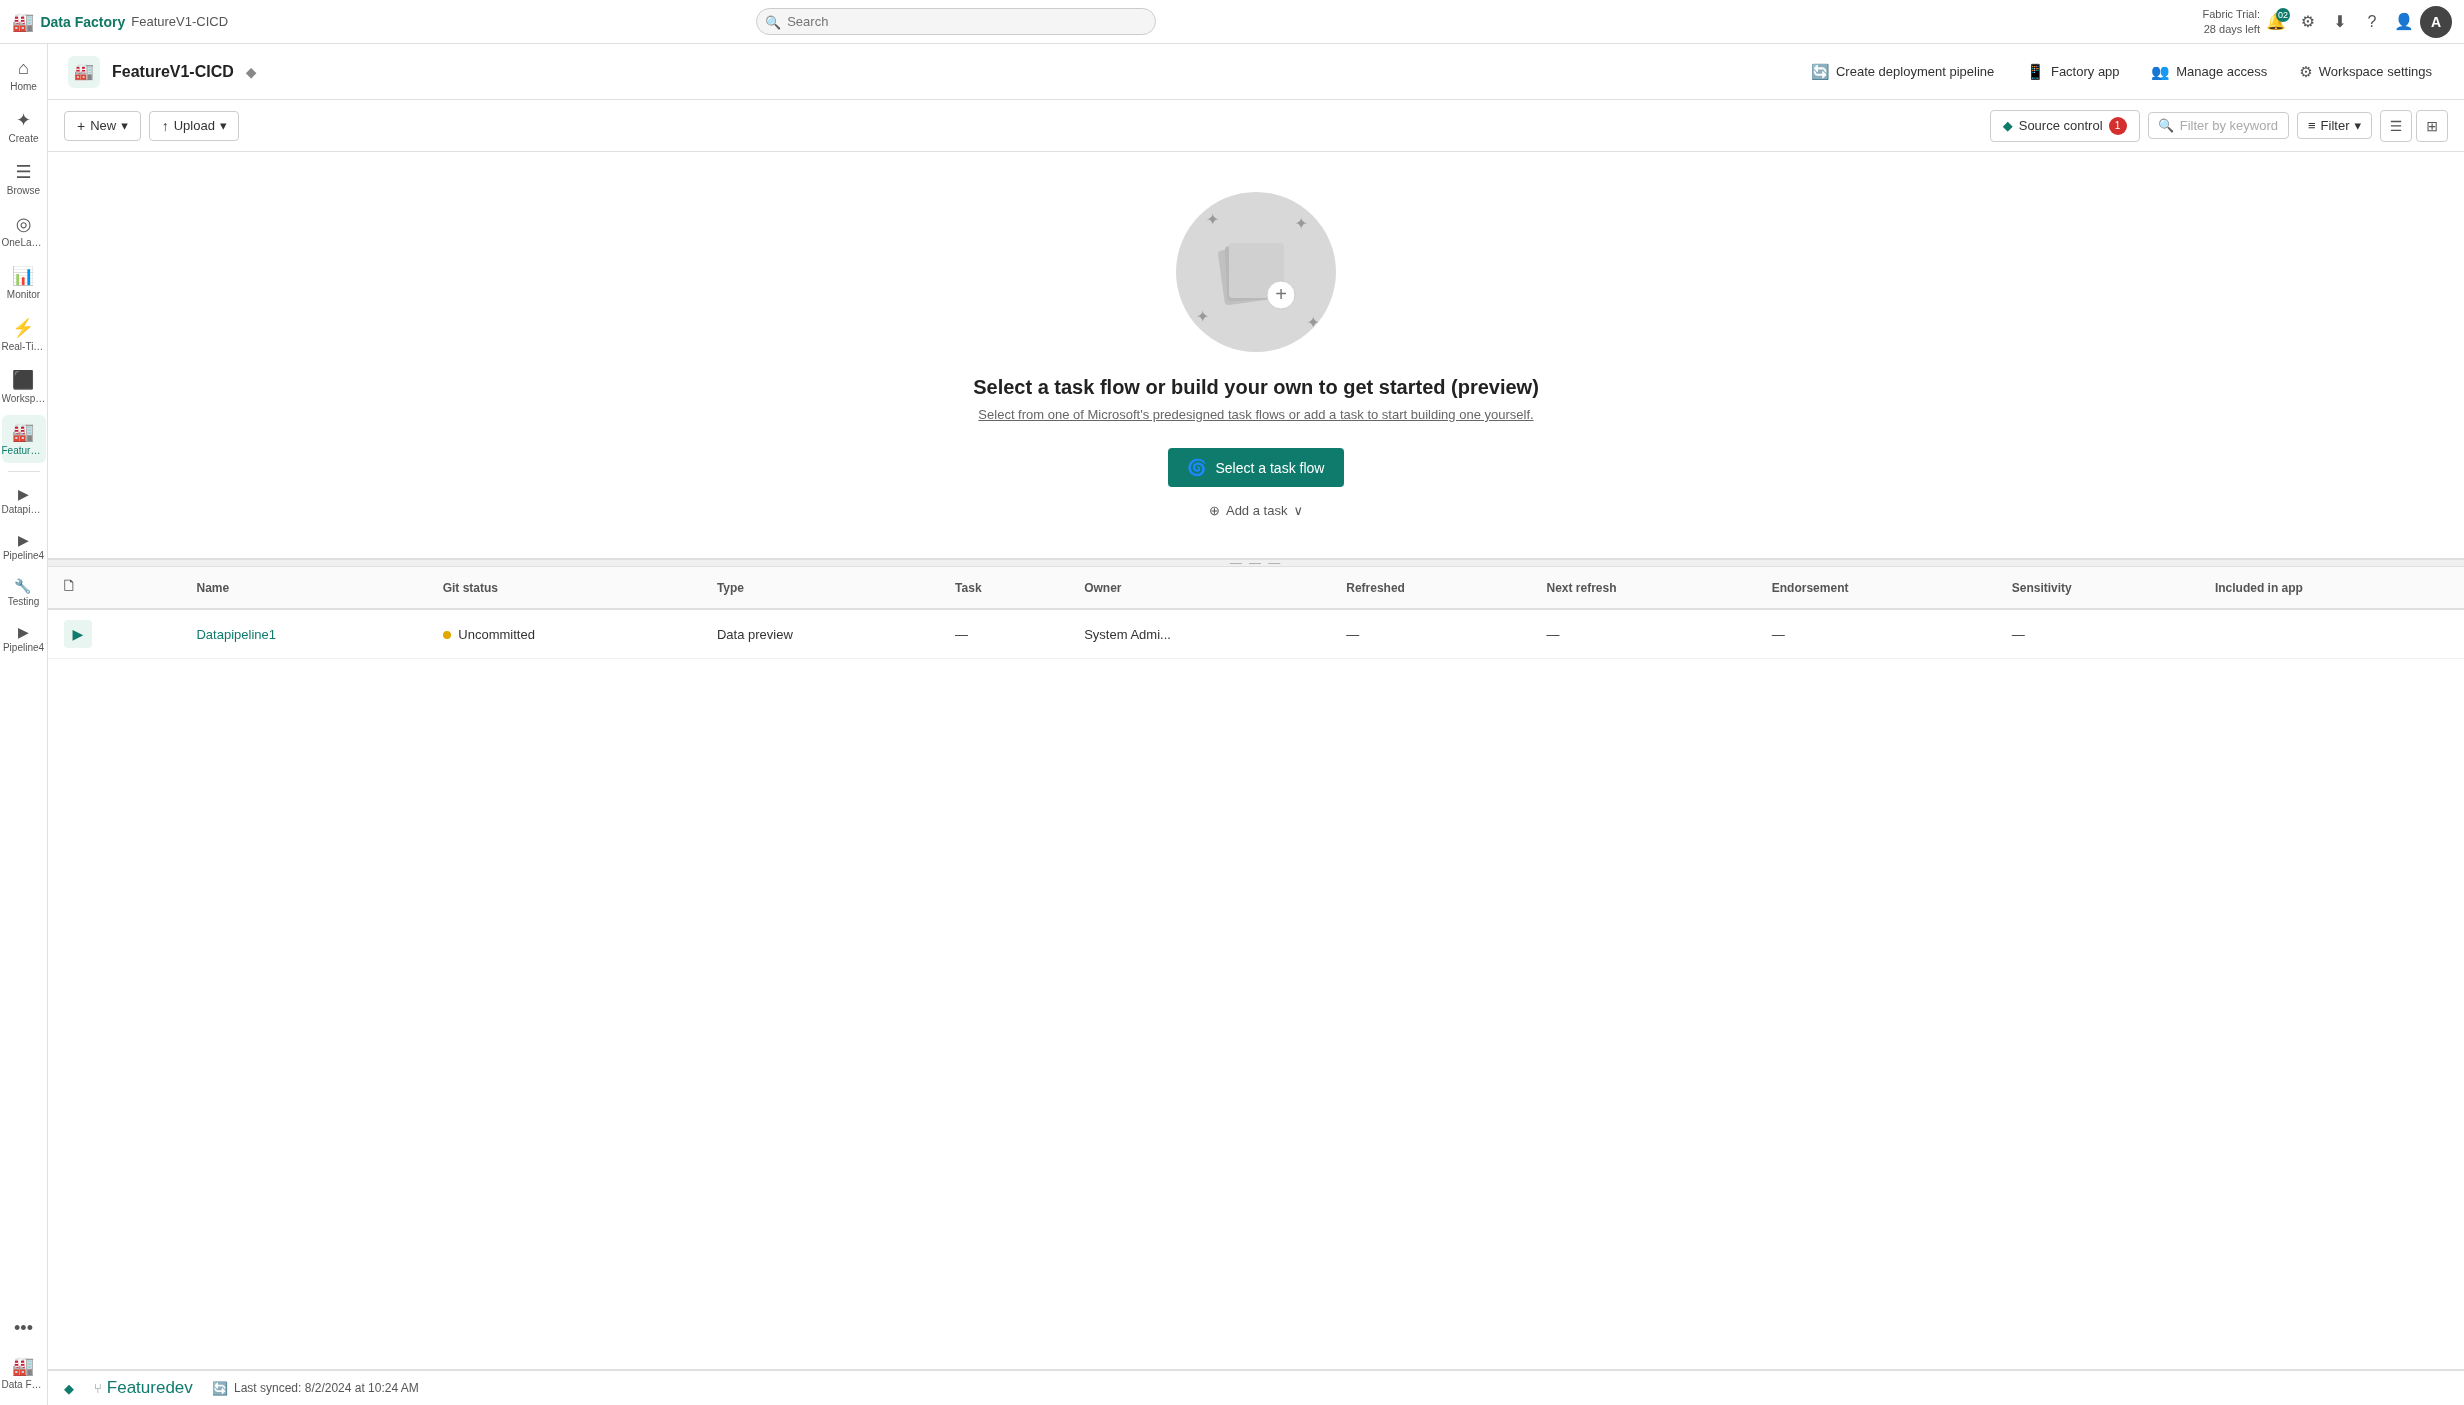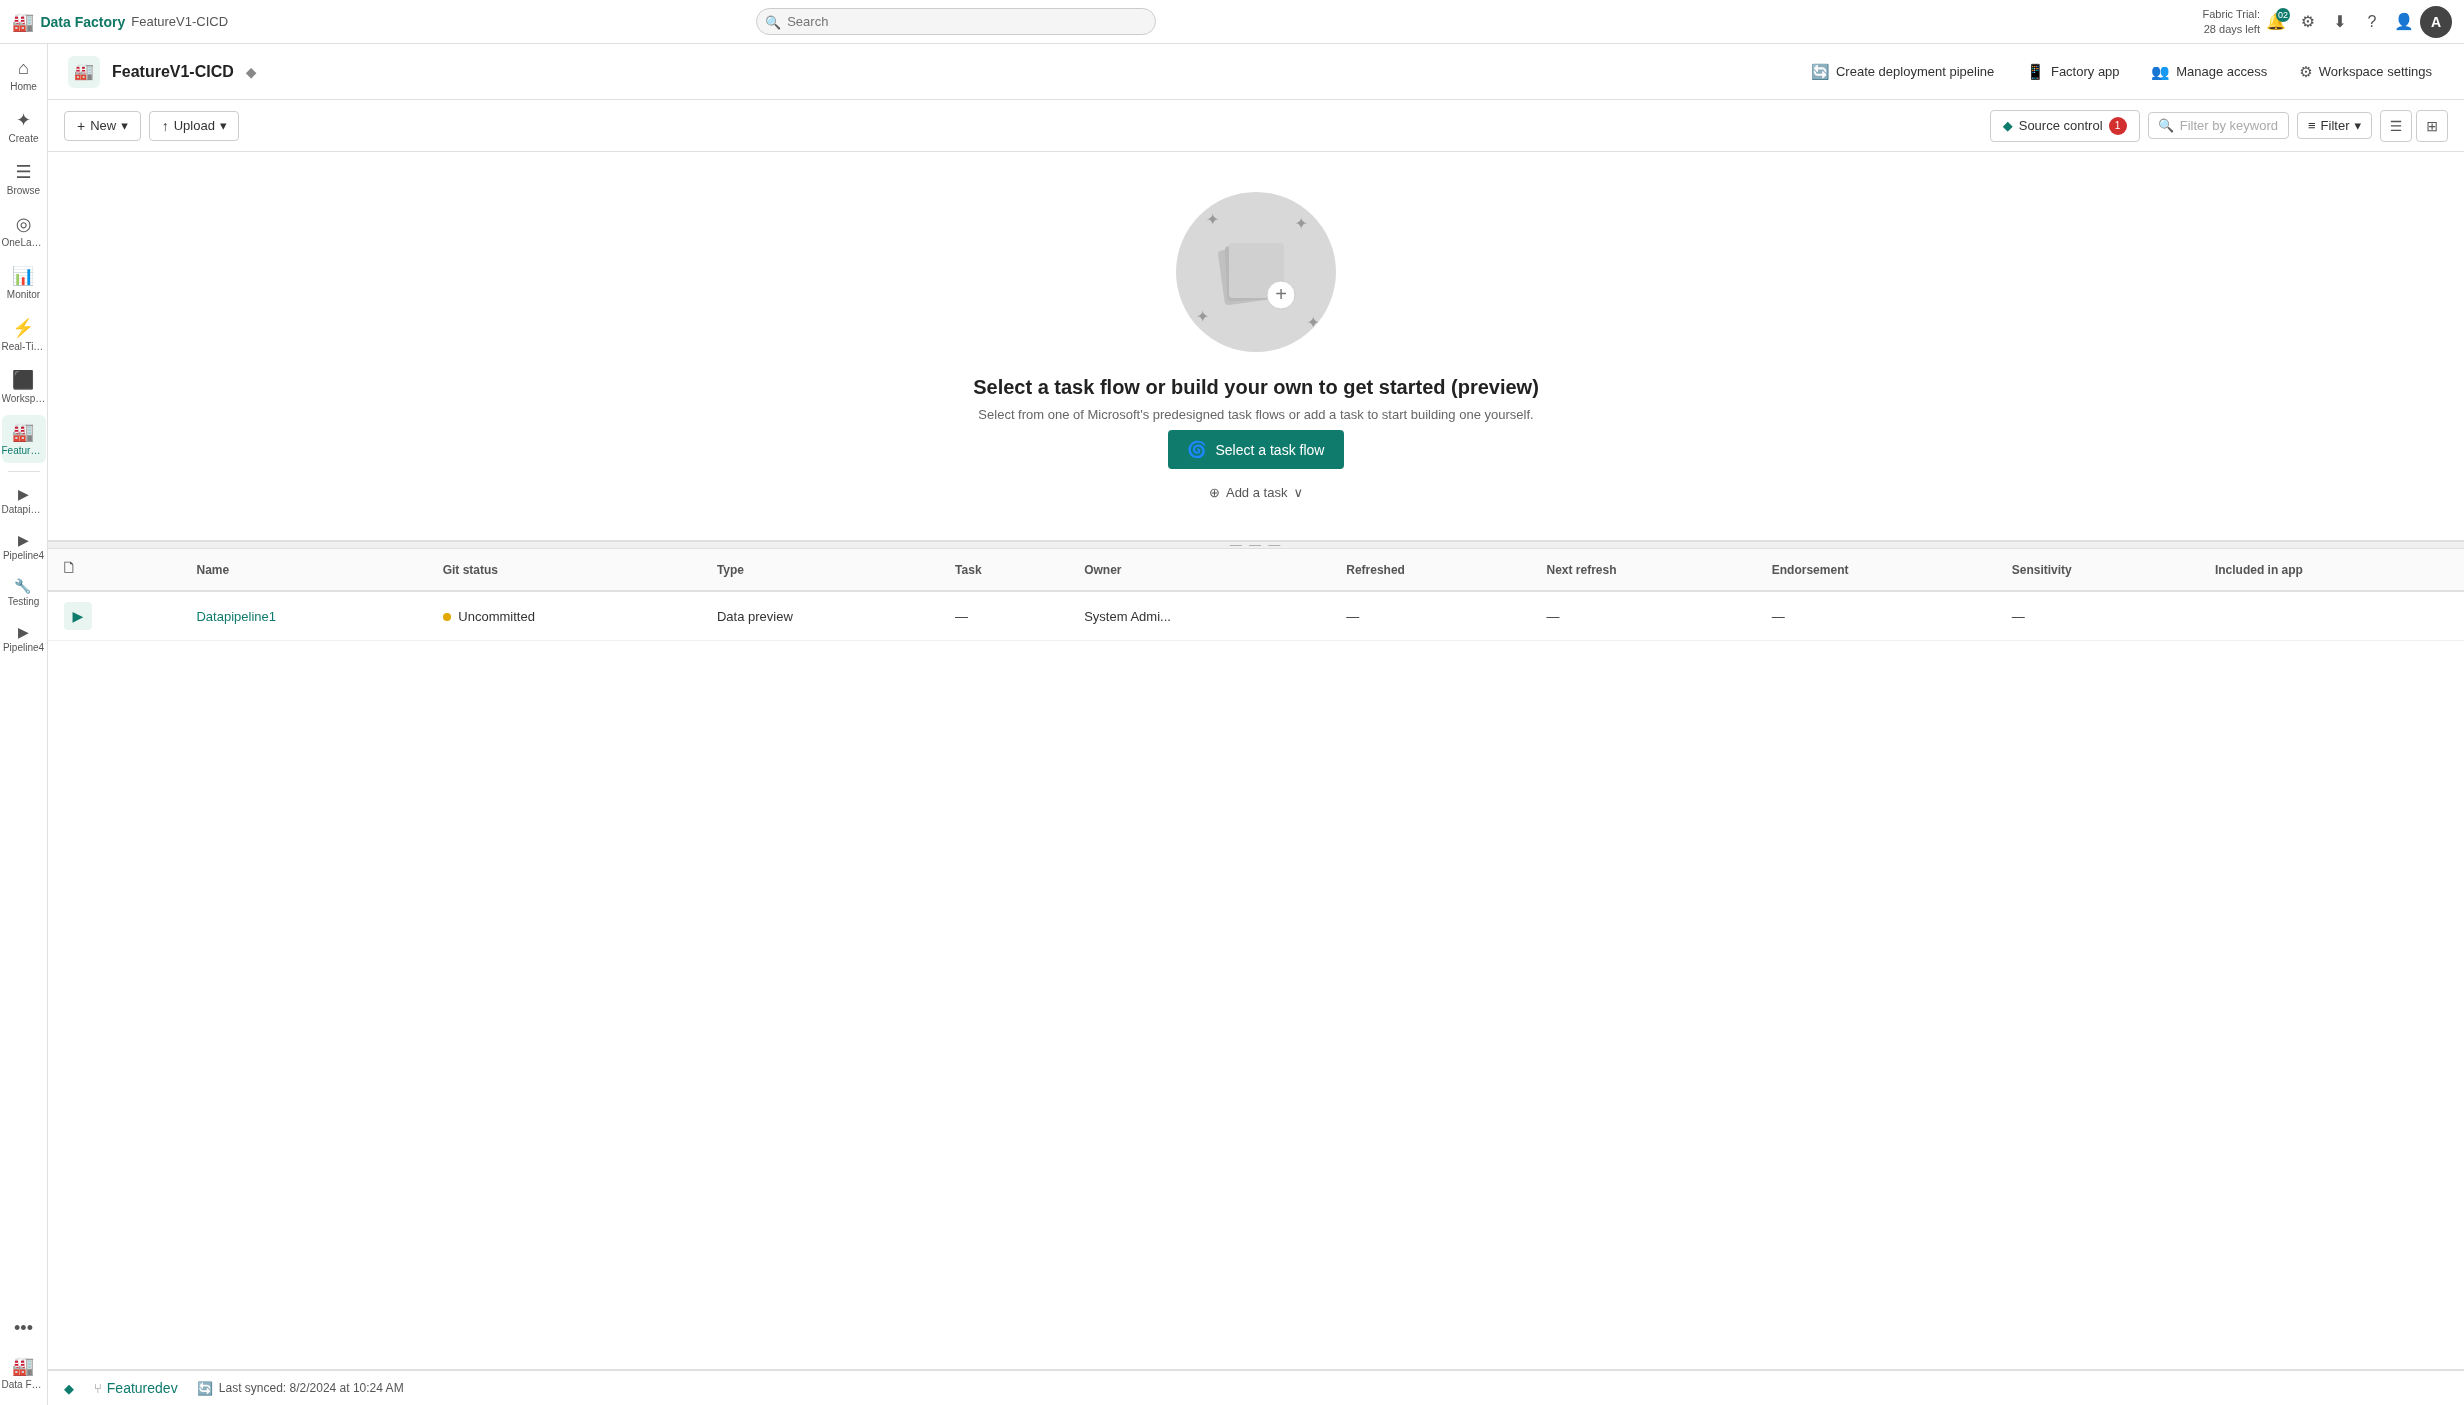--- a/index.html
+++ b/index.html
@@ -63,40 +63,40 @@
 
     
     .hero { display: flex; flex-direction: column; align-items: center; justify-content: center; padding: 40px 20px; background: #fff; border-bottom: 1px solid #e0e0e0; }
     .hero-illustration { width: 160px; height: 160px; background: #d8d8d8; border-radius: 50%; display: flex; align-items: center; justify-content: center; margin-bottom: 24px; position: relative; overflow: hidden; }
     .hero-illustration .sparkle { position: absolute; color: #999; font-size: 16px; }
     .hero-illustration .sparkle.s1 { top: 18px; left: 30px; }
     .hero-illustration .sparkle.s2 { top: 22px; right: 28px; }
     .hero-illustration .sparkle.s3 { bottom: 26px; left: 20px; }
     .hero-illustration .sparkle.s4 { bottom: 20px; right: 16px; }
     .hero-title { font-size: 20px; font-weight: 600; color: #222; margin-bottom: 8px; text-align: center; }
-    .hero-subtitle { font-size: 13px; color: #666; text-align: center; margin-bottom: 8px; }
+    .hero-subtitle { font-size: 13px; color: #666; text-align: center; margin-bottom: 26px; text-decoration: underline; }
     .hero-btn { display: flex; align-items: center; gap: 8px; padding: 10px 20px; background: #0f7b6c; color: #fff; border: none; border-radius: 4px; cursor: pointer; font-size: 14px; font-weight: 500; margin-bottom: 16px; }
     .hero-btn .icon { font-size: 16px; }
     .hero-add-task { display: flex; align-items: center; gap: 6px; color: #555; font-size: 13px; cursor: pointer; }
 
     
     .table-section { flex: 1; background: #fff; padding: 0; }
     .drag-handle { height: 8px; background: #f0f0f0; display: flex; align-items: center; justify-content: center; cursor: ns-resize; border-top: 1px solid #e0e0e0; border-bottom: 1px solid #e0e0e0; }
     .drag-dots { color: #aaa; font-size: 12px; letter-spacing: 2px; }
     .data-table { width: 100%; border-collapse: collapse; }
     .data-table th { padding: 10px 16px; text-align: left; font-size: 12px; font-weight: 600; color: #555; border-bottom: 2px solid #e0e0e0; background: #fafafa; white-space: nowrap; }
     .data-table td { padding: 10px 16px; font-size: 13px; color: #333; border-bottom: 1px solid #f0f0f0; }
     .status-dot { display: inline-block; width: 8px; height: 8px; background: #e0a800; border-radius: 50%; margin-right: 4px; }
     .row-icon { width: 28px; height: 28px; background: #e8f5f0; border-radius: 4px; display: flex; align-items: center; justify-content: center; color: #0f7b6c; font-size: 14px; }
 
     
     .bottom-bar { height: 36px; background: #fff; border-top: 2px solid #e0e0e0; display: flex; align-items: center; padding: 0 16px; gap: 20px; font-size: 12px; color: #555; }
     .bottom-bar-item { display: flex; align-items: center; gap: 5px; }
     .bottom-bar-item .icon { font-size: 13px; color: #888; }
-    .bottom-active { color: #0f7b6c; font-size: 14px; }
+    .bottom-active { color: #0f7b6c; font-size: 17px; }
   </style>
 </head>
 <body>
 
 <div class="topbar">
   <div class="topbar-logo">
     <span style="color:#0f7b6c;font-size:18px;">🏭</span>
     <span class="topbar-app">Data Factory</span>
     <span class="topbar-workspace">FeatureV1-CICD</span>
   </div>

